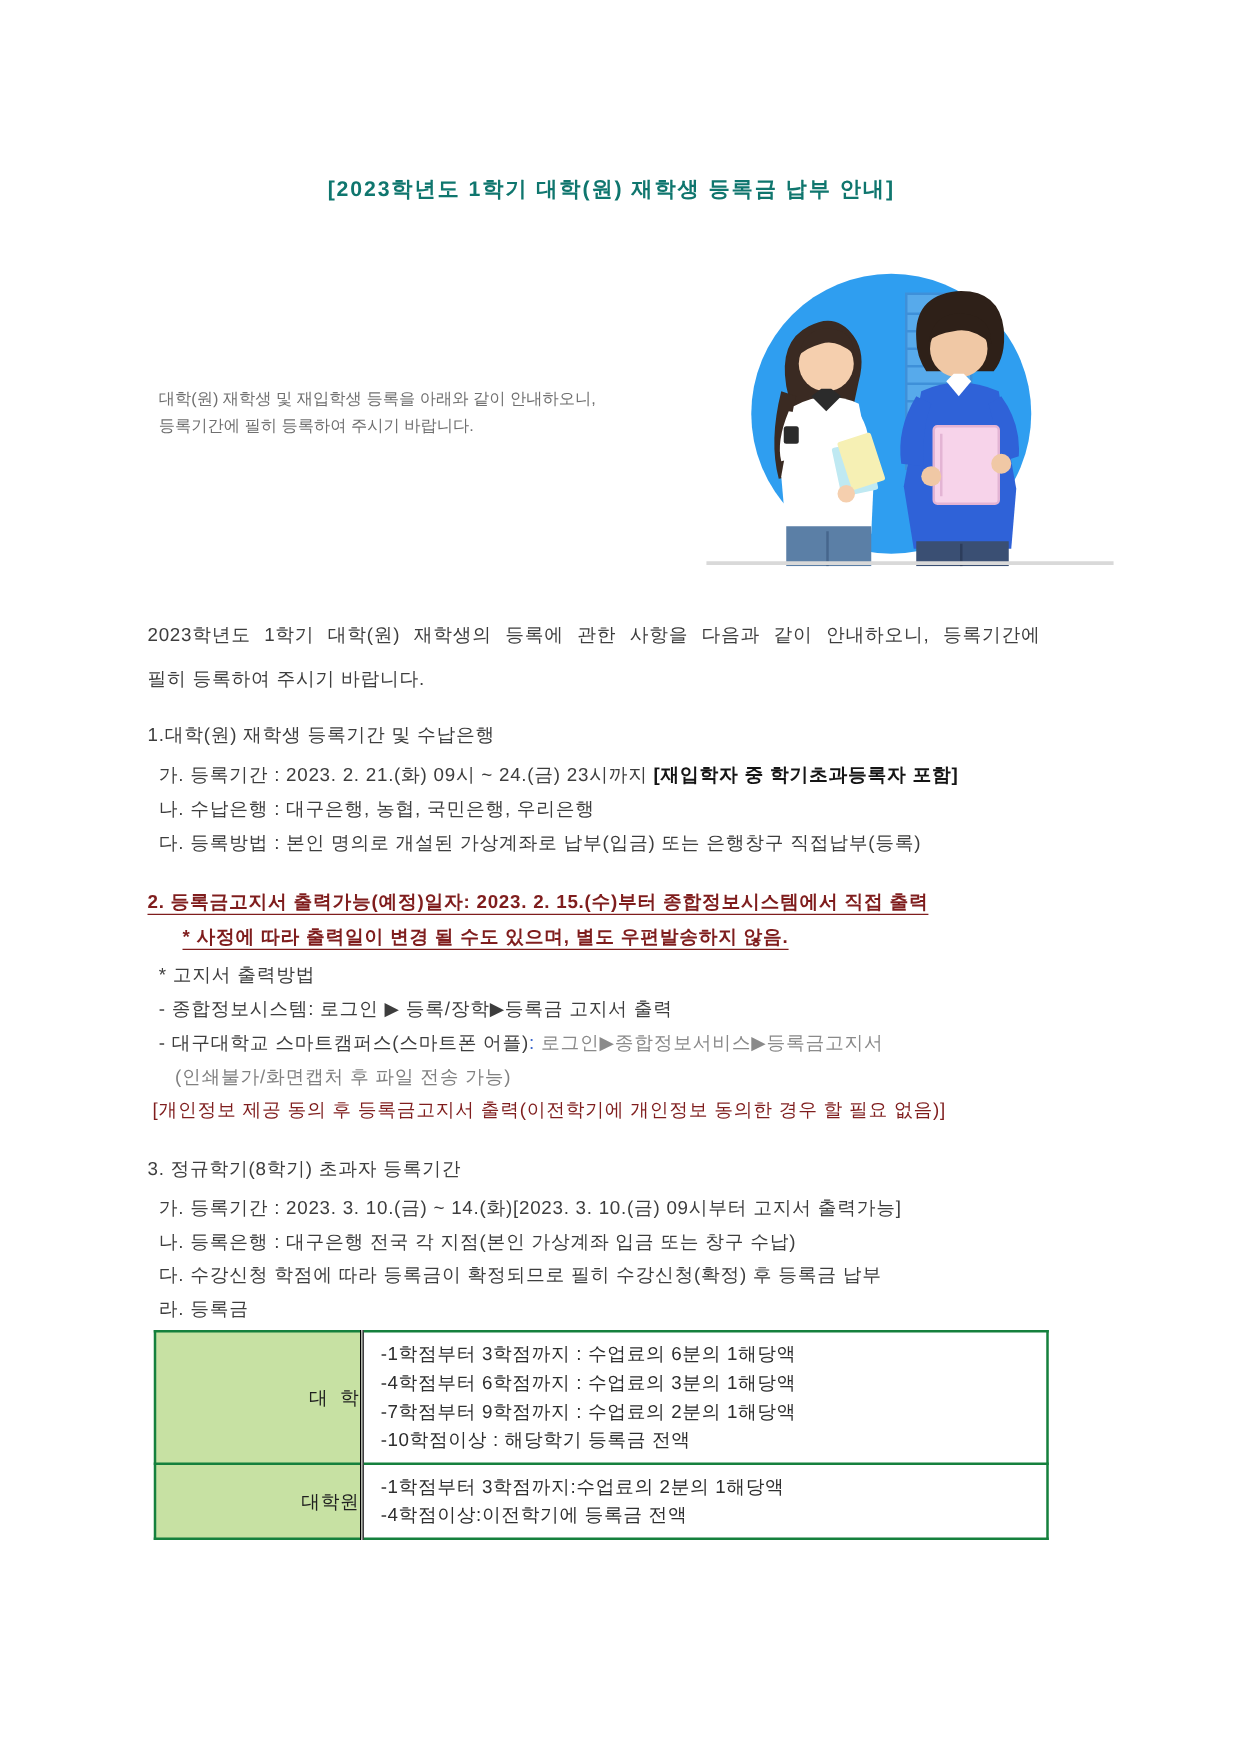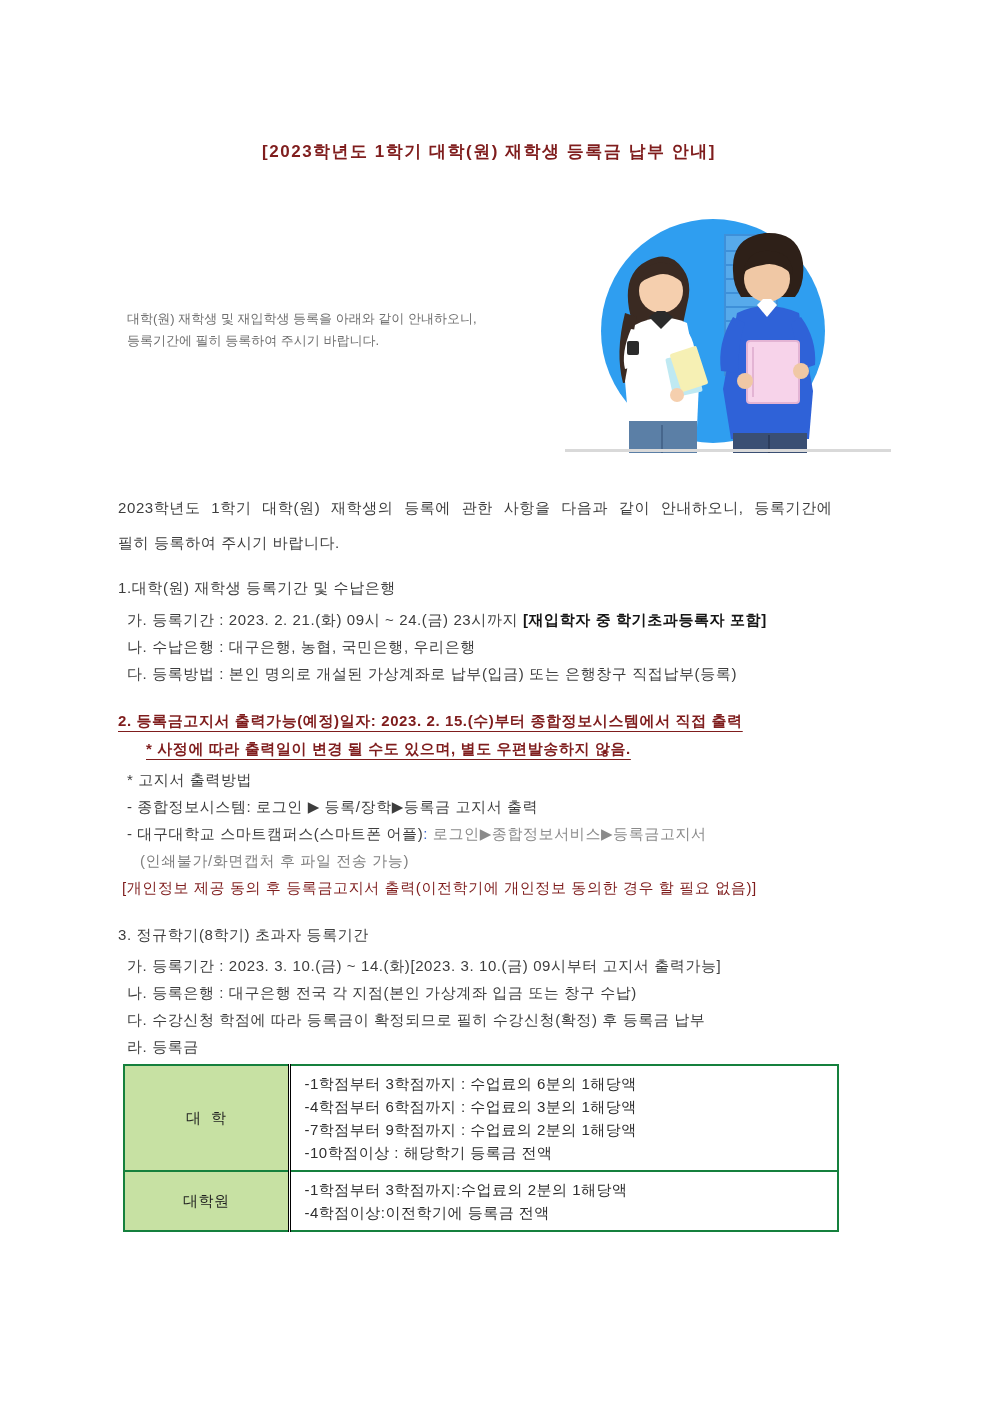--- a/index.html
+++ b/index.html
@@ -7,21 +7,21 @@
   body {
     width:992px; height:1403px; position:relative;
     font-family:"Liberation Sans","DejaVu Sans",sans-serif;
     color:#3d3d3d;
   }
   .abs { position:absolute; }
 
   
   .doc-title {
     top:140px; left:0; width:978px; text-align:center;
-    font-size:17px; font-weight:600; color:#7f1d1d; letter-spacing:1.5px;
+    font-size:17px; font-weight:600; color:#0f766e; letter-spacing:1.5px;
   }
 
   
   .banner { top:213px; left:115px; width:776px; height:240px; background:#ffffff; }
   .banner-heading {
     top:33px; left:10px; font-size:33px; font-weight:bold;
     color:#2d6cba; letter-spacing:-1px; white-space:nowrap; z-index:3;
   }
   .banner-sub {
     top:95px; left:12px; font-size:13px; color:#6f6f6f; line-height:22px; z-index:3;
@@ -61,21 +61,21 @@
   .sec3-h { top:926px; left:118px; }
   .sec3-a { top:957px; left:127px; }
   .sec3-b { top:984px; left:127px; }
   .sec3-c { top:1011px; left:127px; }
   .sec3-d { top:1038px; left:127px; }
 
   
   .tuition { top:1064px; left:123px; width:716px; border-collapse:collapse; }
   .tuition td { border:2px solid #15803d; font-size:15px; letter-spacing:0.5px; }
   .tuition td.cat {
-    width:165px; background:#c7e1a3; text-align:center;
+    width:165px; background:#c7e1a3; text-align:right;
     color:#1f1f1f; white-space:pre;
   }
   .tuition td.det {
     border-left:3px double #000000; padding:6px 4px 6px 14px;
     color:#2e2e2e; line-height:23px;
   }
   .tuition tr.r1 td { height:98px; }
   .tuition tr.r2 td { height:58px; }
 </style>
 </head>

